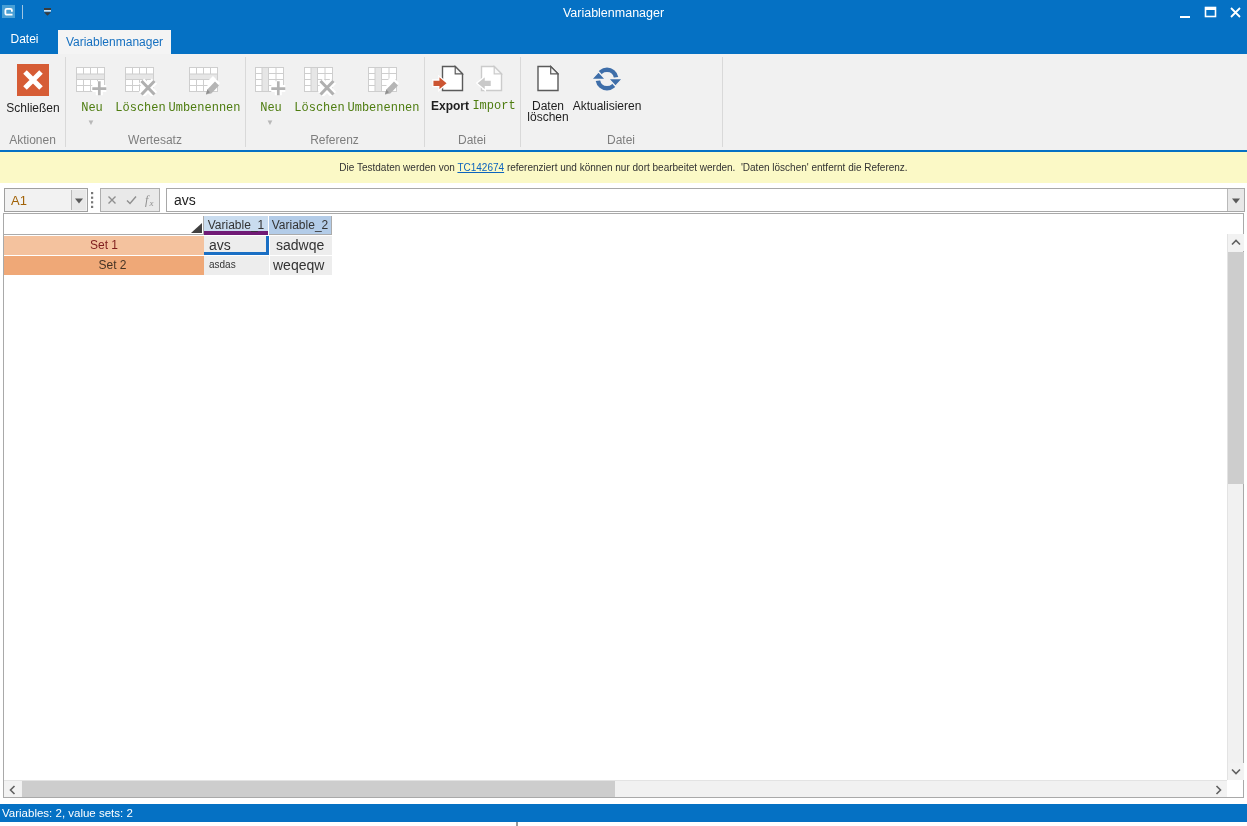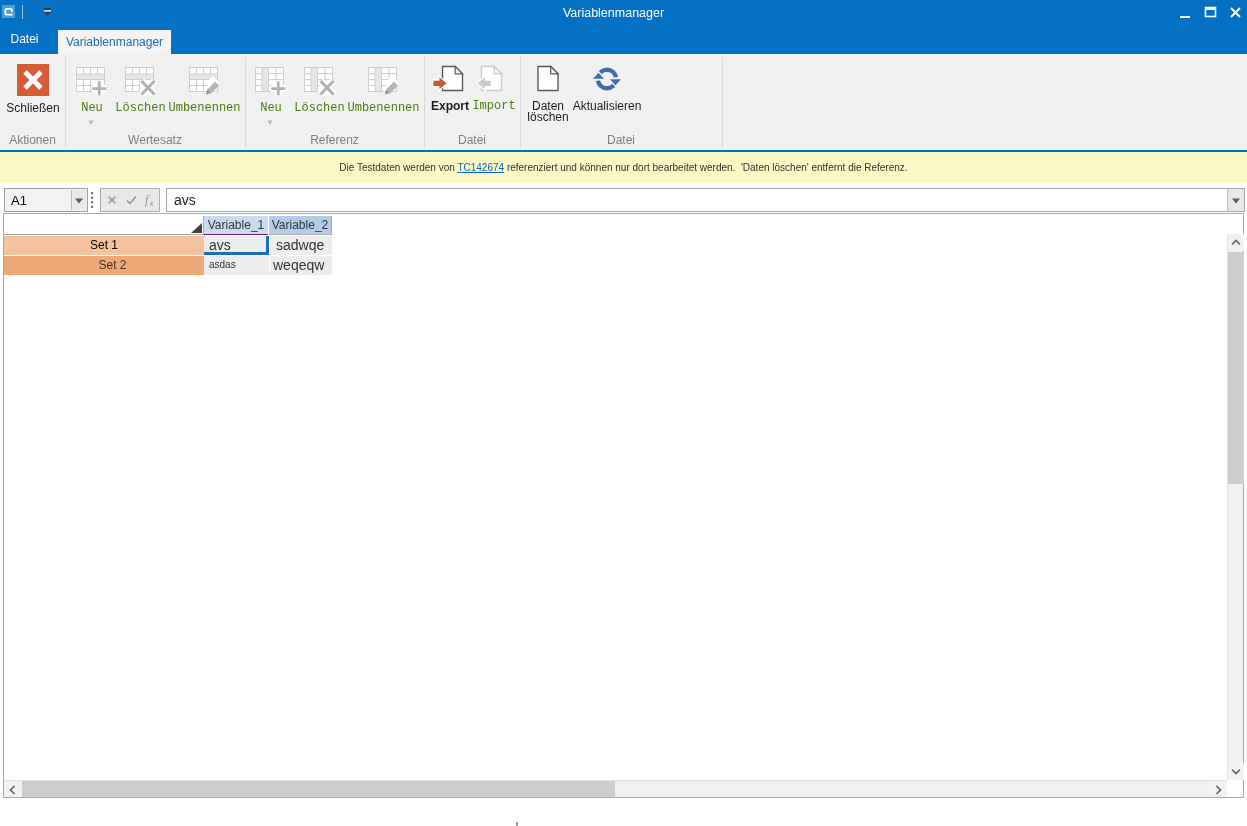--- a/index.html
+++ b/index.html
@@ -25,21 +25,21 @@
 .rbtn .lbl { display:block; line-height:11px; padding-top:4px; }
 .rbtn.dis { color:#4d7c0f;font-family:Liberation Mono, monospace; }
 .darrow { position:absolute; font-size:8px; color:#b8b8b8; }
 
 
 #infobar { left:0; top:152px; width:1247px; height:31px; background:#fbf9c6; text-align:center; font-size:10px; color:#323232; line-height:31px; }
 #infobar a { color:#0c63bd; text-decoration:underline; }
 
 
 #fx-name { left:4px; top:188px; width:84px; height:24px; background:#f2f2f2; border:1px solid #a0a0a0; }
-#fx-name .txt { position:absolute; left:6px; top:4px; font-size:13px; color:#000000; }
+#fx-name .txt { position:absolute; left:6px; top:4px; font-size:13px; color:#a16207; }
 #fx-name .dd { position:absolute; right:1px; top:1px; width:15px; height:20px; background:#e8e8e8; border-left:1px solid #b9b9b9; }
 .ddtri { position:absolute; left:50%; top:50%; transform:translate(-50%,-30%); width:0; height:0; border-left:4px solid transparent; border-right:4px solid transparent; border-top:5px solid #5a5a5a; }
 #fx-dots { left:91px; top:192px; width:3px; height:16px; }
 #fx-btns { left:100px; top:188px; width:60px; height:24px; background:#e9e9e9; border:1px solid #aeaeae; color:#8f8f8f; }
 #fx-input { left:166px; top:188px; width:1079px; height:24px; background:#ffffff; border:1px solid #a8a8a8; }
 #fx-input .txt { position:absolute; left:7px; top:3px; font-size:14px; color:#222; }
 #fx-input .dd { position:absolute; right:0px; top:0px; width:17px; height:22px; background:#e8e8e8; border-left:1px solid #b9b9b9; }
 
 
 #gridpanel { left:3px; top:213px; width:1241px; height:585px; background:#ffffff; border:1px solid #a9a9a9; }
@@ -249,24 +249,24 @@
       </span>
     </div>
 
   <div class="abs" id="gridpanel">
 
     <div class="cell" style="left:0px; top:2px; width:200px; height:19px; background:#ffffff; border-right:1px solid #ababab; border-bottom:1px solid #ababab;">
       <svg style="position:absolute; right:1px; bottom:1px;" width="11" height="10">
           <path d="M11 0 L11 10 L0 10 Z" fill="#404040"></path>
         </svg>
     </div>
-    <div class="cell" style="left:200px; top:2px; width:64px; height:19px; background:#c9dcef; border-bottom:1px solid #701a75; text-align:center; line-height:19px;">Variable_1</div>
+    <div class="cell" style="left:200px; top:2px; width:64px; height:19px; background:#c9dcef; border-bottom:4px solid #701a75; text-align:center; line-height:19px;">Variable_1</div>
     <div class="cell" style="left:265px; top:2px; width:63px; height:19px; background:#b3cce8; border-bottom:1px solid #ababab; border-right:1px solid #ababab; text-align:center; line-height:19px;">Variable_2</div>
 
-    <div class="cell" style="left:0px; top:22px; width:200px; height:19px; background:#f4c29e; text-align:center; line-height:19px; color:#000000;">Set 1</div>
+    <div class="cell" style="left:0px; top:22px; width:200px; height:19px; background:#f4c29e; text-align:center; line-height:19px; color:#7f1d1d;">Set 1</div>
     <div class="cell" style="left:0px; top:42px; width:217px; height:19px; background:#efa877; text-align:center; line-height:19px; color:#443325;">Set 2</div>
 
     <div class="cell" style="left:200px; top:22px; width:65px; height:19px; background:#ededed; font-size:14px; line-height:18px; padding-left:5px; border-right:3px solid #1a6fc4; border-bottom:3px solid #1a6fc4;">avs</div>
     <div class="cell" style="left:266px; top:22px; width:62px; height:19px; background:#ededed; font-size:14px; line-height:18px; padding-left:6px;">sadwqe</div>
     <div class="cell" style="left:200px; top:42px; width:65px; height:19px; background:#ededed; font-size:10px; line-height:18px; padding-left:5px;">asdas</div>
     <div class="cell" style="left:266px; top:42px; width:62px; height:19px; background:#ededed; font-size:14px; line-height:18px; padding-left:3px;">weqeqw</div>
 
     <div id="vsb">
       <div class="abs" style="left:0px; top:0px; width:16px; height:17px; background:#f2f2f2;"></div>
       <svg class="abs" style="left:3px; top:5px;" width="10" height="7">
@@ -284,14 +284,15 @@
           <path d="M5.5 1 L1.5 5 L5.5 9" stroke="#606060" stroke-width="1.6" fill="none"></path>
         </svg>
       <div class="abs" style="left:18px; top:0px; width:593px; height:16px; background:#cdcdcd;"></div>
       <div class="abs" style="right:0px; top:0px; width:17px; height:16px; background:#f2f2f2;"></div>
       <svg class="abs" style="right:5px; top:4px;" width="7" height="10">
           <path d="M1.5 1 L5.5 5 L1.5 9" stroke="#606060" stroke-width="1.6" fill="none"></path>
         </svg>
     </div>
   </div>
 
+  <div class="abs" id="statusbar">Variables: 2, value sets: 2</div>
   <div class="abs" style="left:516px; top:822px; width:2px; height:4px; background:#9a9a9a;"></div>
 </div>
 
 </body></html>

